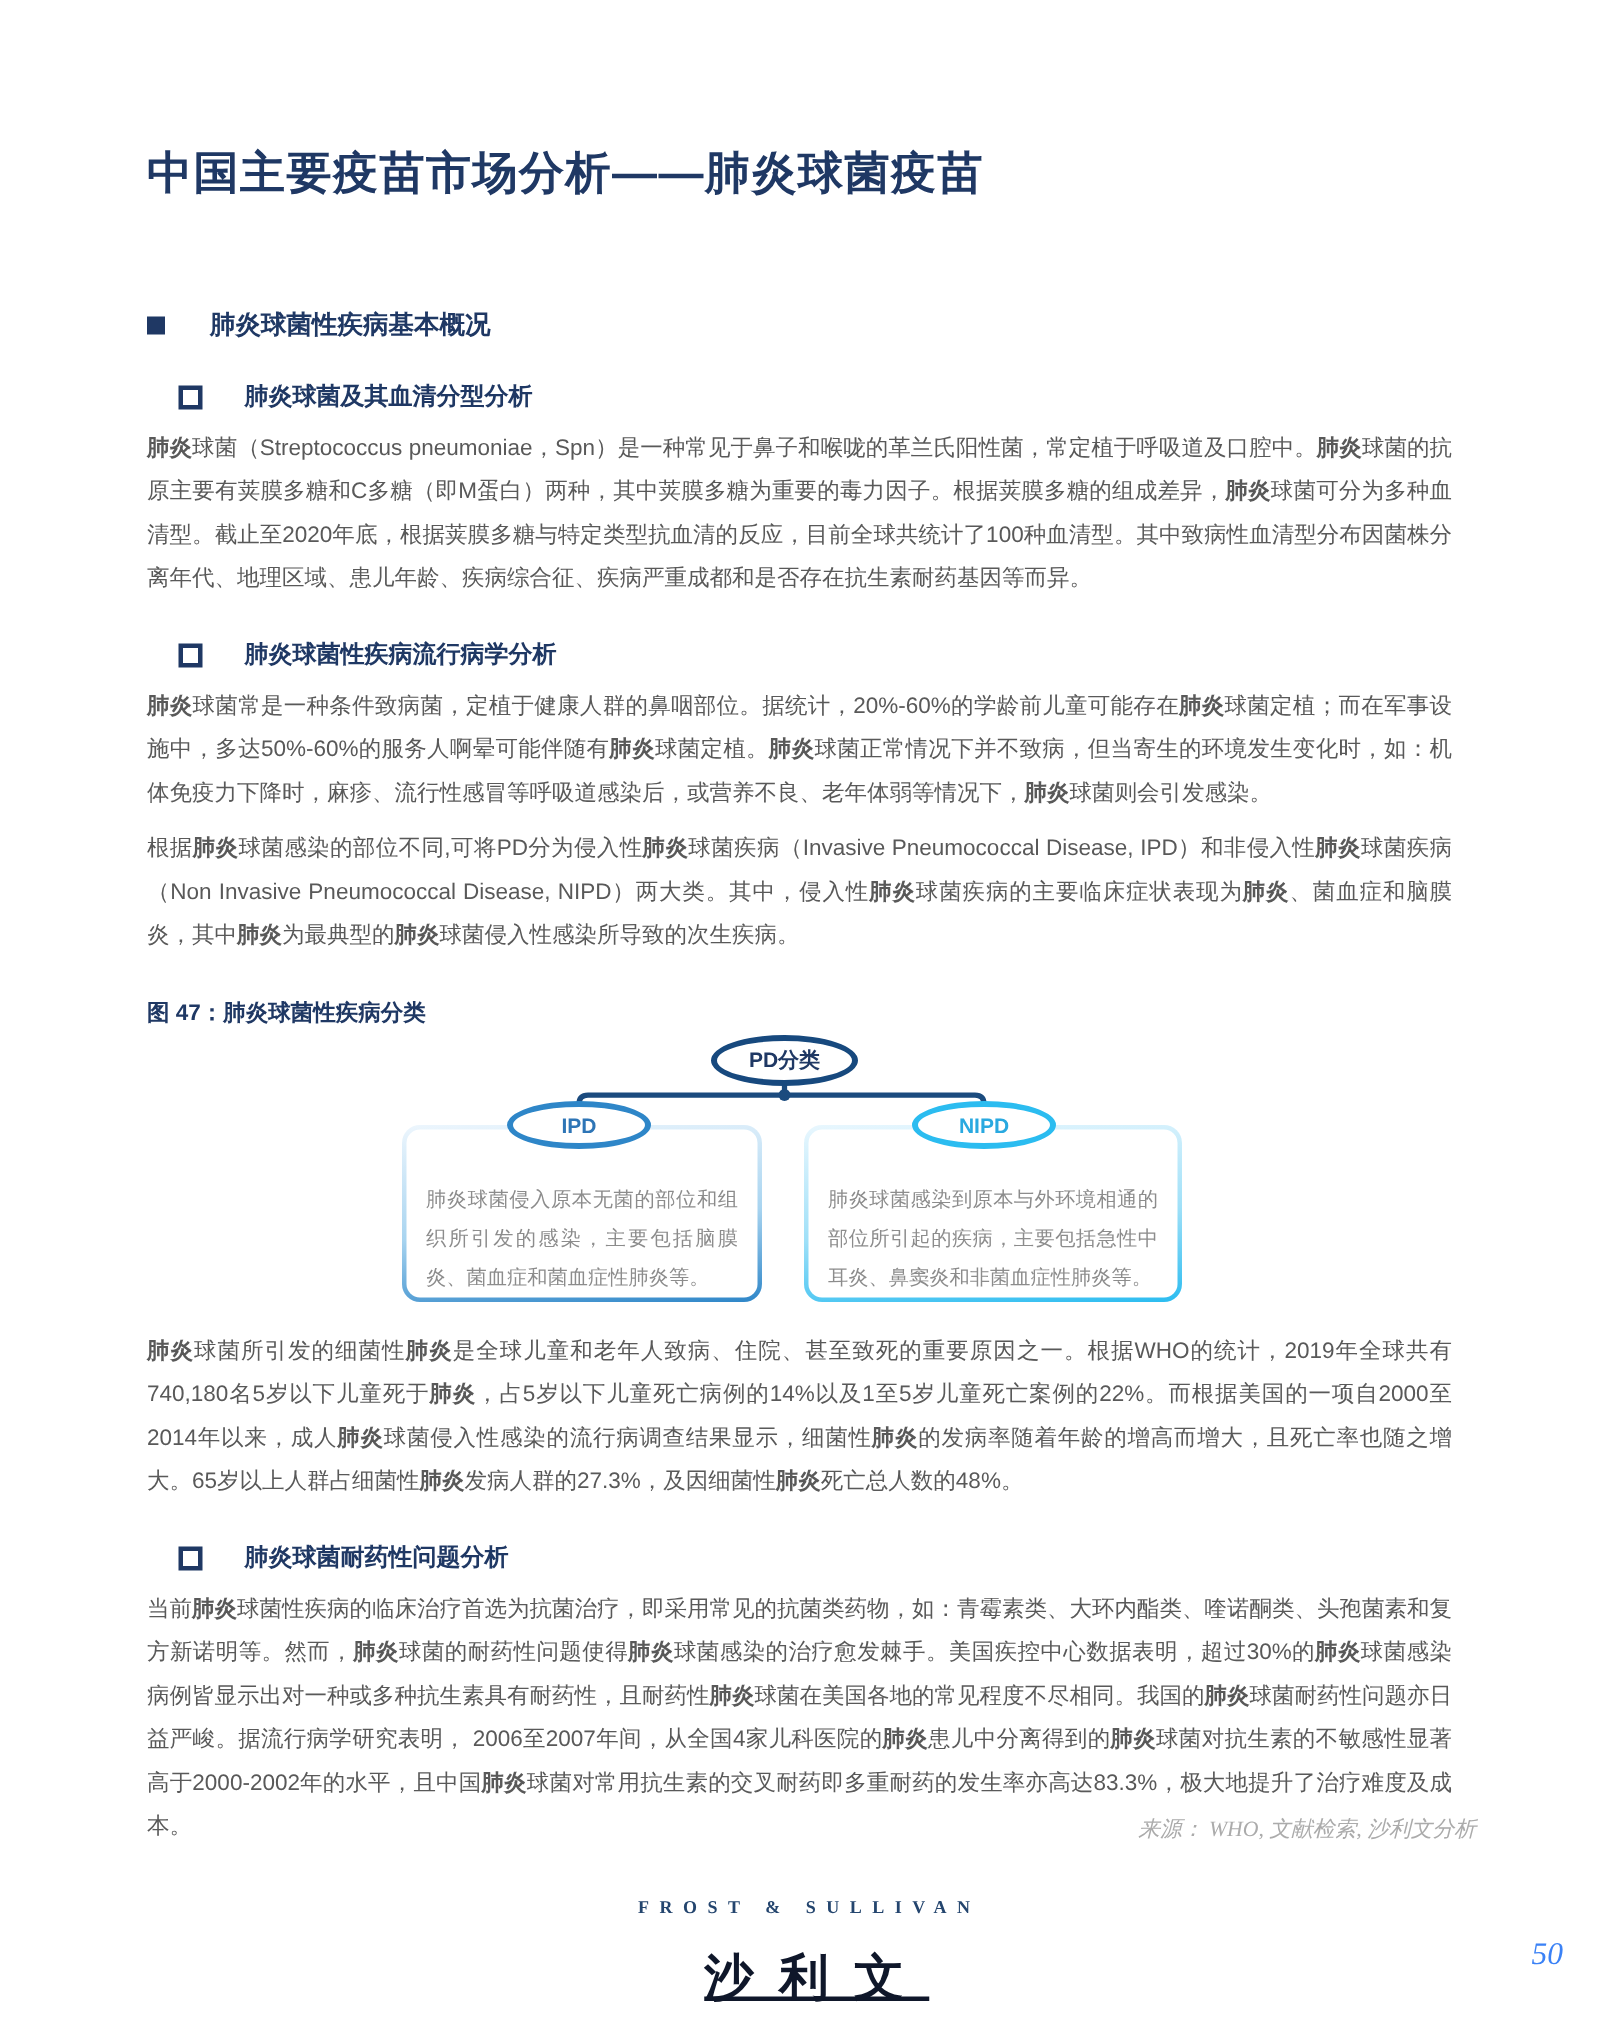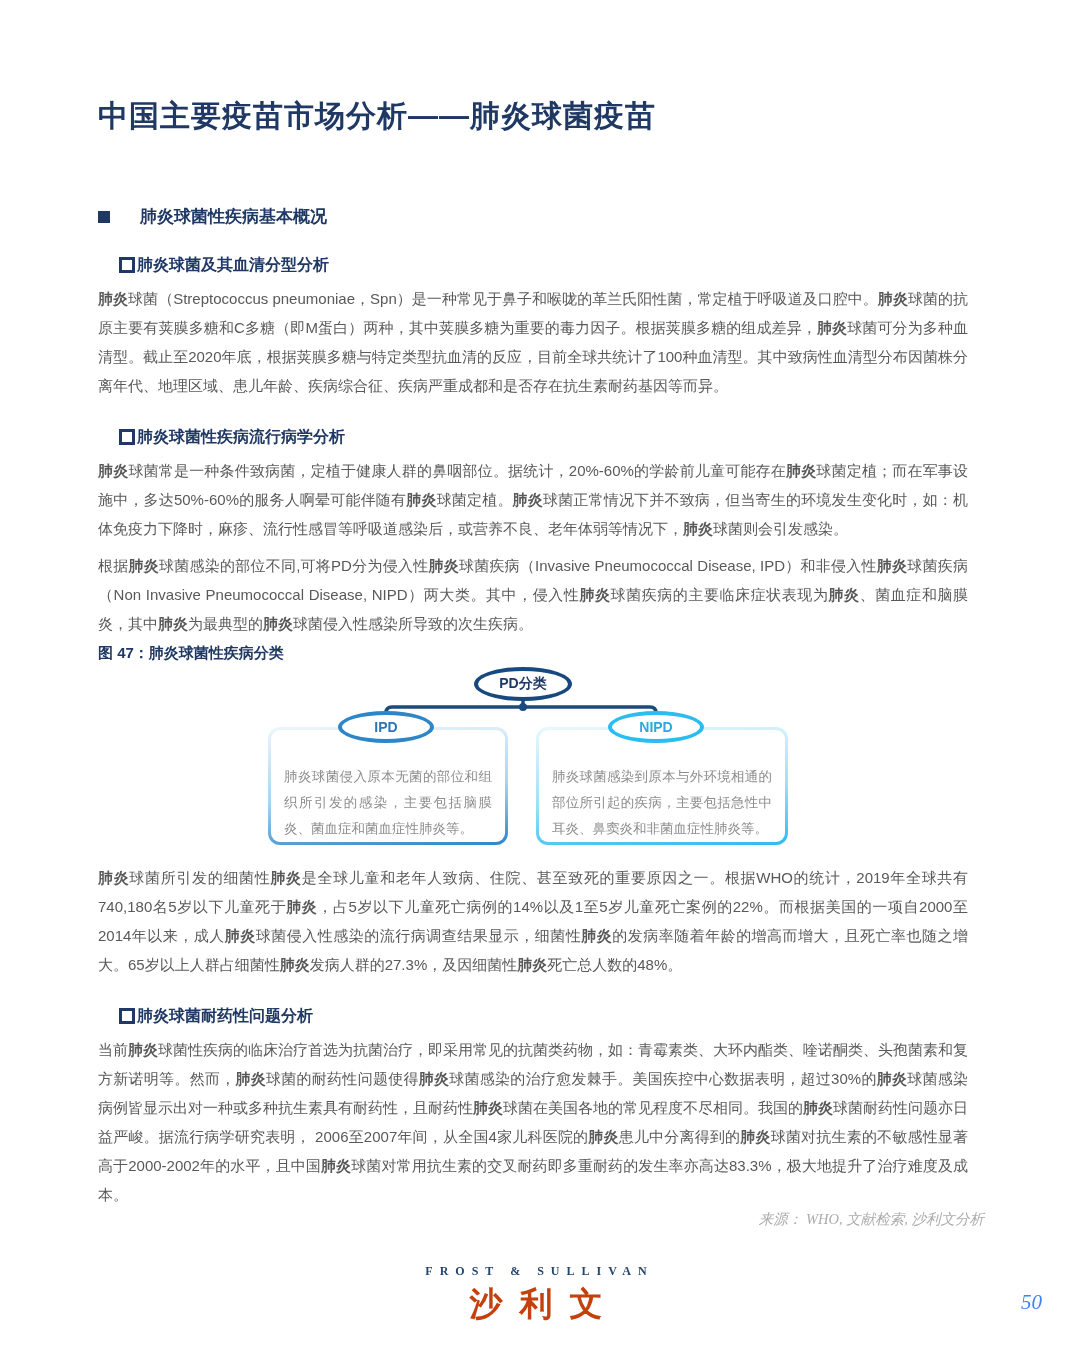--- a/index.html
+++ b/index.html
@@ -20,35 +20,35 @@
 
   .h-l1{
     margin-top:70px;
     display:flex;align-items:center;gap:30px;
     color:#1F3864;font-size:17px;font-weight:bold;line-height:22px;
   }
   .sq-filled{width:12px;height:12px;background:#1F3864;flex:0 0 auto;}
 
   .h-l2{
     margin-top:26px;margin-left:21px;
-    display:flex;align-items:center;gap:2px;
+    display:flex;align-items:center;gap:28px;
     color:#1F3864;font-size:16px;font-weight:bold;line-height:22px;
   }
   .sq-hollow{width:10px;height:10px;border:3px solid #1F3864;flex:0 0 auto;background:#fff;}
 
   .para{
     margin:8px 0 0 0;
     font-size:15px;line-height:29px;
     color:#595959;
     text-align:justify;
   }
   .para b{font-weight:bold;}
 
   .fig-caption{
-    margin-top:5px;
+    margin-top:28px;
     font-size:15px;font-weight:bold;color:#1F3864;line-height:20px;
   }
 
   
   .diagram{position:relative;width:520px;height:192px;margin:0 0 0 170px;}
   .connector{position:absolute;left:0;top:0;z-index:1;}
   .oval{
     position:absolute;z-index:3;
     display:flex;align-items:center;justify-content:center;
     background:#ffffff;border-radius:50%;
@@ -77,22 +77,22 @@
   }
   .logo{
     position:absolute;top:1264px;left:0;right:0;
     text-align:center;color:#24456E;
   }
   .logo-top{
     font-family:"Liberation Serif","DejaVu Serif",serif;
     font-size:12px;letter-spacing:7px;font-weight:600;padding-left:7px;
   }
   .logo-main{
-    margin-top:3px;
-    font-size:33px;font-weight:bold;letter-spacing:17px;padding-left:17px;color:#c2410c;
+    margin-top:17px;
+    font-size:33px;font-weight:bold;letter-spacing:17px;padding-left:17px;color:#0f172a;text-decoration:underline;
   }
   .pagenum{
     position:absolute;top:1290px;right:30px;
     font-family:"Liberation Serif","DejaVu Serif",serif;
     font-style:italic;font-size:21px;color:#3b82f6;
   }
 </style>
 </head>
 <body>
 

